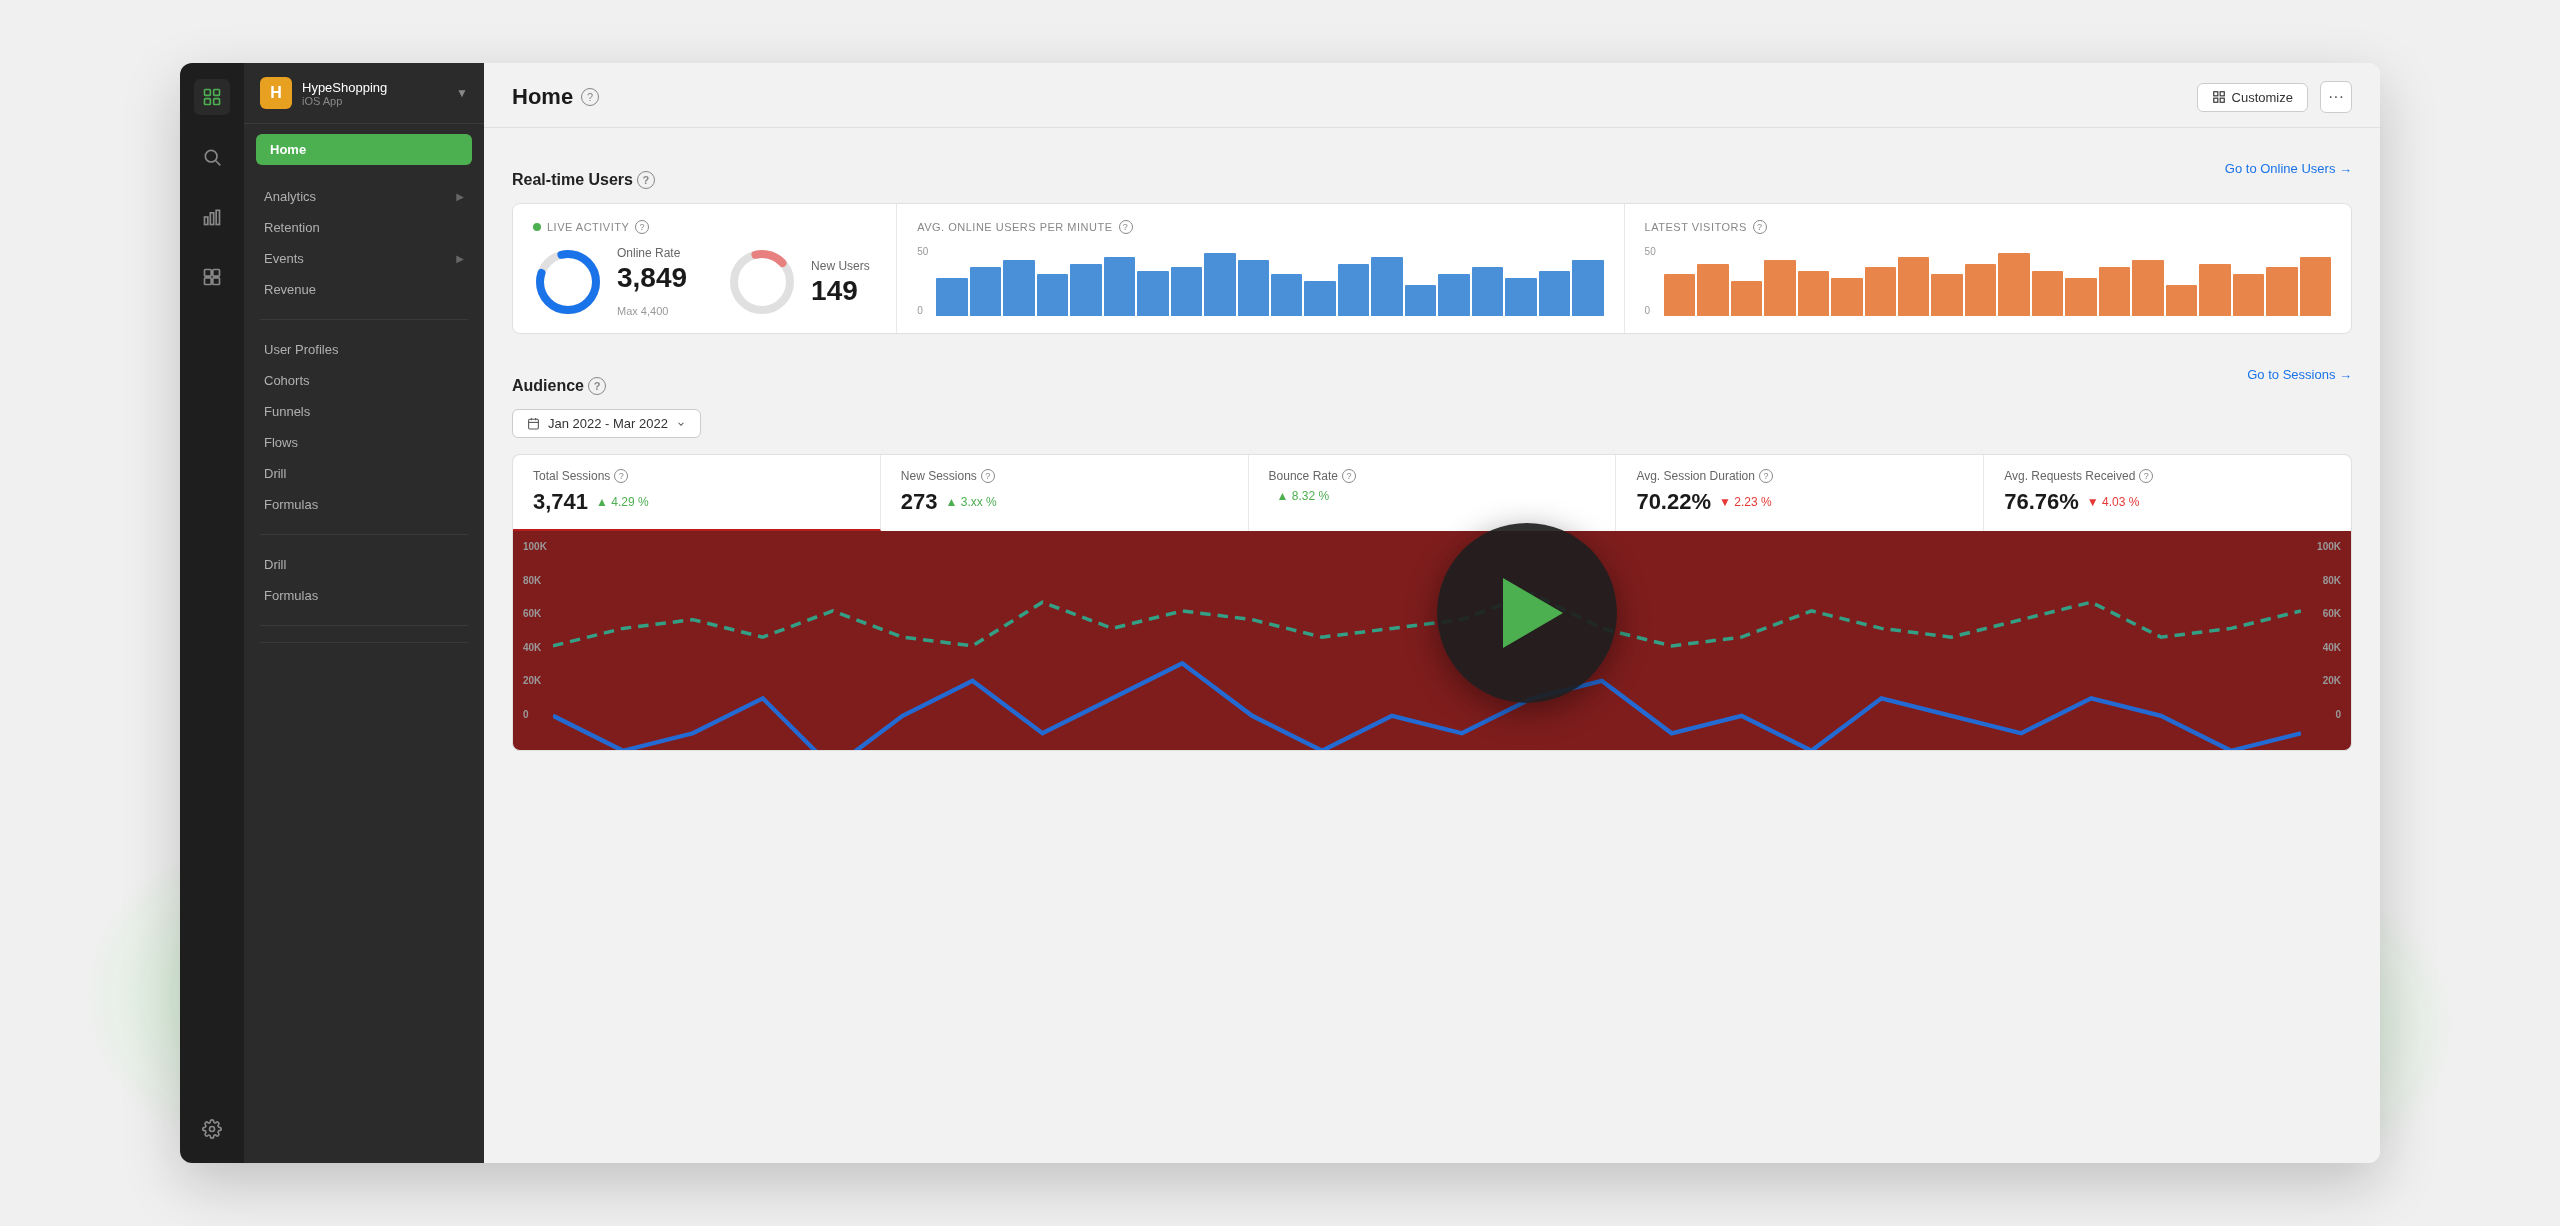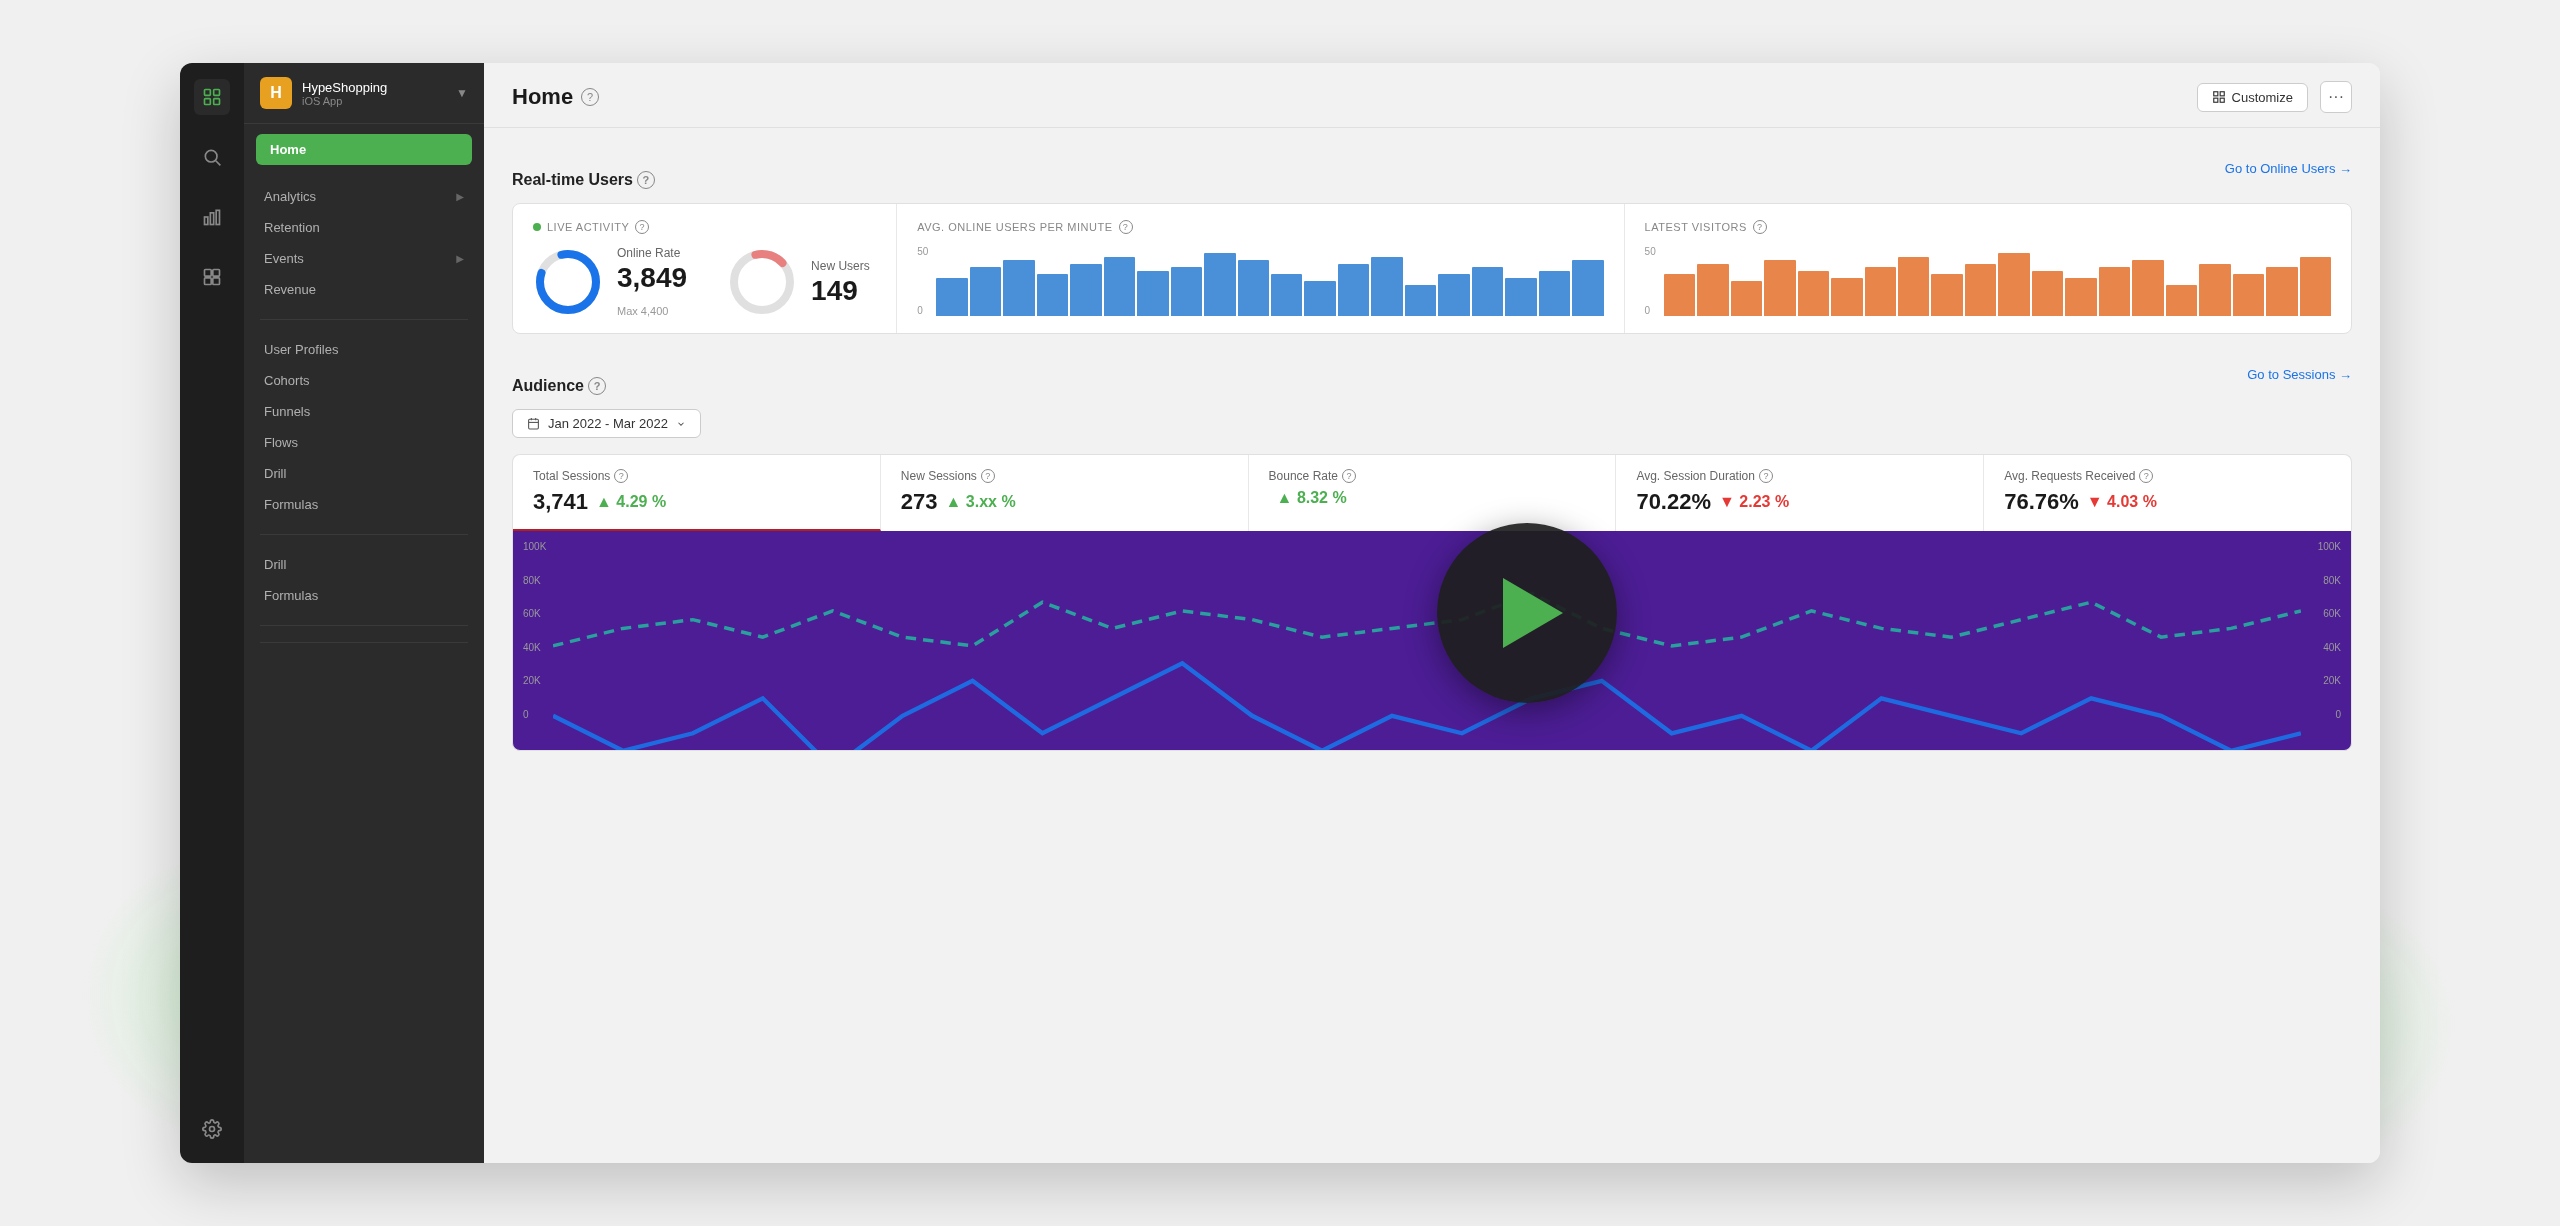--- a/index.html
+++ b/index.html
@@ -422,41 +422,42 @@
     .metric-value {
       font-size: 22px;
       font-weight: 700;
       color: #1a1a1a;
       display: flex;
       align-items: center;
       gap: 8px;
     }
 
     .metric-change {
-      font-size: 16px;
-      font-weight: 700;
+      font-size: 12px;
+      font-weight: 400;
     }
 
     .metric-change.up { color: #4caf50; }
     .metric-change.down { color: #e53935; }
 
     .metric-active {
       border-bottom: 2px solid #b91c1c;
     }
 
     
     .chart-container {
-      background: #4c1d95;
+      background: #7f1d1d;
       border: 1px solid #e0e0e0;
       border-top: none;
       border-radius: 0 0 8px 8px;
       padding: 20px;
       height: 220px;
       position: relative;
       overflow: hidden;
+      font-weight: bold;
     }
 
     .chart-y-labels {
       position: absolute;
       left: 10px;
       top: 10px;
       bottom: 30px;
       display: flex;
       flex-direction: column;
       justify-content: space-between;

